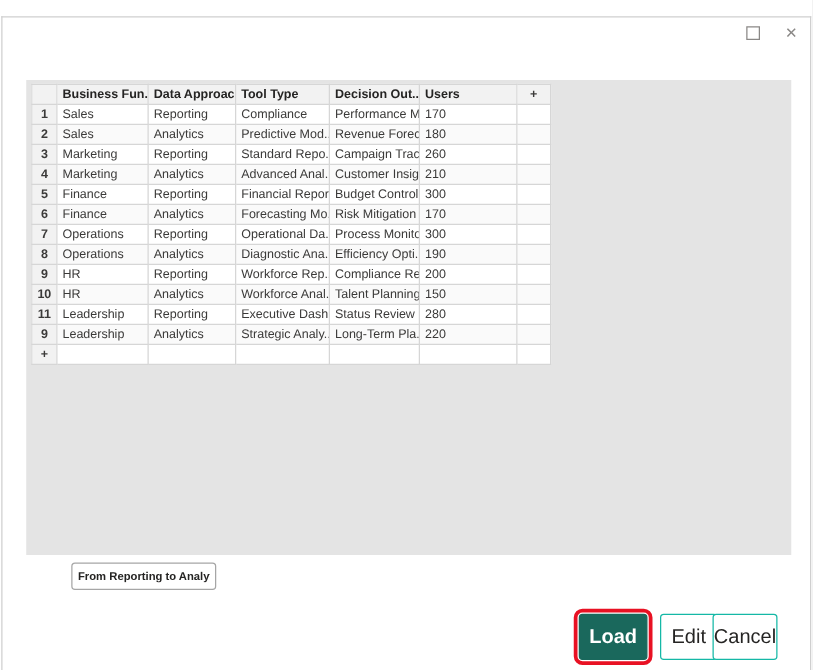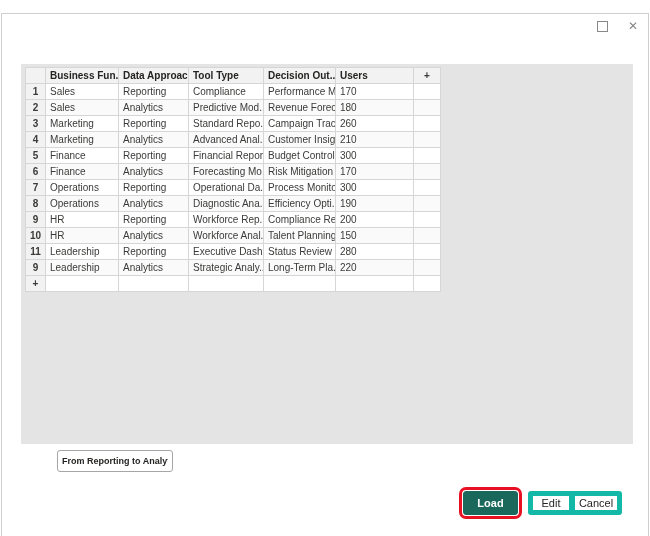--- a/index.html
+++ b/index.html
@@ -44,32 +44,32 @@
   .name-label{
     position:absolute;left:21px;top:443px;font-size:10px;color:#3b3a39;padding-left:40px;
   }
   .name-input{
     position:absolute;left:55px;top:436px;width:106px;height:18px;
     border:1px solid #a6a6a6;border-radius:3px;background:#fff;
     font-family:"Liberation Sans",sans-serif;font-size:9px;font-weight:600;
     color:#252423;padding:1px 4px;outline:none;
   }
   .btn{
-    position:absolute;top:477px;height:24px;border-radius:3px;
-    font-family:"Liberation Sans",sans-serif;font-size:11px;
+    position:absolute;top:477px;height:37px;border-radius:3px;
+    font-family:"Liberation Sans",sans-serif;font-size:16px;
     display:flex;align-items:center;justify-content:center;cursor:pointer;
     box-sizing:border-box;
   }
   .btn-load{
     left:461px;width:55px;background:var(--load-bg,#1A685C);color:#ffffff;
     font-weight:bold;border:1px solid var(--load-bg,#1A685C);
     outline:3px solid var(--annotation,#E81123);outline-offset:1px;
   }
   .btn-secondary{
-    background:#ffffff;color:#252423;border:5px solid #14b8a6;
+    background:#ffffff;color:#252423;border:1px solid #14b8a6;
   }
   .btn-edit{left:526px;width:46px;}
   .btn-cancel{left:568px;width:52px;}
 </style>
 </head>
 <body>
 
 <div class="dialog">
 
 

